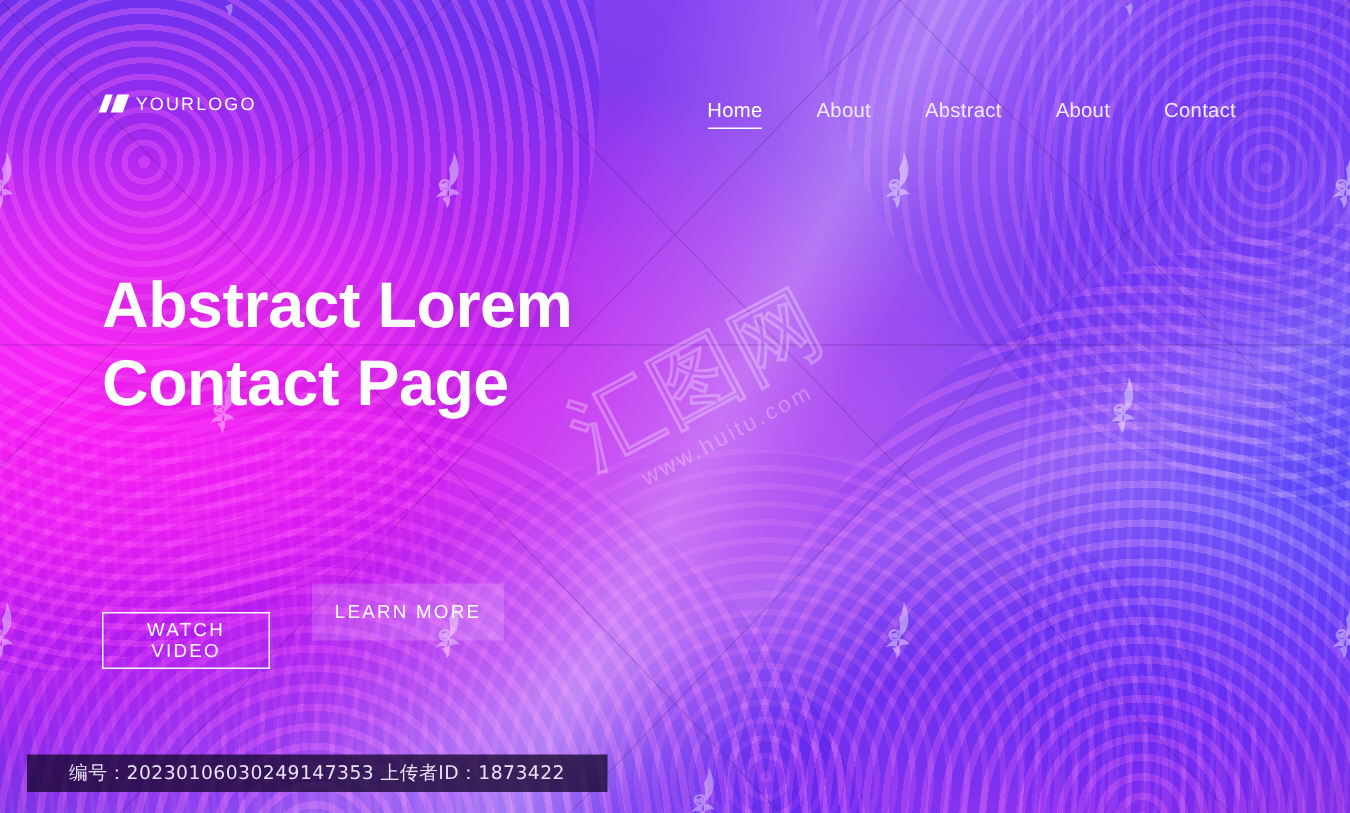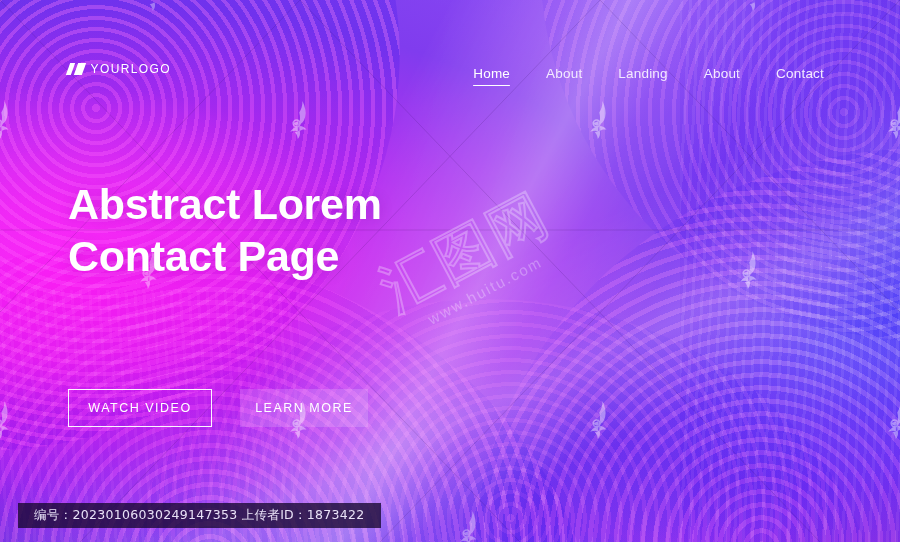--- a/index.html
+++ b/index.html
@@ -227,35 +227,36 @@
   
   .cta{position:absolute;left:68px;top:389px;display:flex;gap:28px;}
   .btn{
     display:flex;align-items:center;justify-content:center;
     height:38px;
     font-size:12.5px;letter-spacing:1.5px;
     color:#ffffff;cursor:pointer;user-select:none;
     background:transparent;
   }
   .btn-outline{
-    width:144px;
+    width:112px;
     border:1.4px solid rgba(255,255,255,.95);
+    margin-top:19px;
   }
   .btn-solid{
     width:128px;
     border:none;
     background:rgba(255,255,255,.16);
   }
 
   
   .idbar{
     position:absolute;left:18px;top:503px;
     height:25px;
     display:flex;align-items:center;
-    padding:0 16px;
+    padding:0 28px;
     background:rgba(22,6,46,.78);
     color:#e9e2f7;
     font-size:12.5px;letter-spacing:.3px;
     font-family:"DejaVu Sans","Liberation Sans",sans-serif;
     white-space:nowrap;
   }
 </style>
 </head>
 <body>
 
@@ -455,21 +456,21 @@
         <span class="logo-mark">
           <i></i>
             <i class="wide"></i>
         </span>
         <span class="logo-text">YOURLOGO</span>
       </div>
 
       <nav class="nav">
         <a href="#" class="active">Home</a>
         <a href="#">About</a>
-        <a href="#">Landing</a>
+        <a href="#">Abstract</a>
         <a href="#">About</a>
         <a href="#">Contact</a>
       </nav>
 
     </header>
 
     <section class="hero">
       <h1>
         <span>Abstract Lorem</span>
         <span>Contact Page</span>

